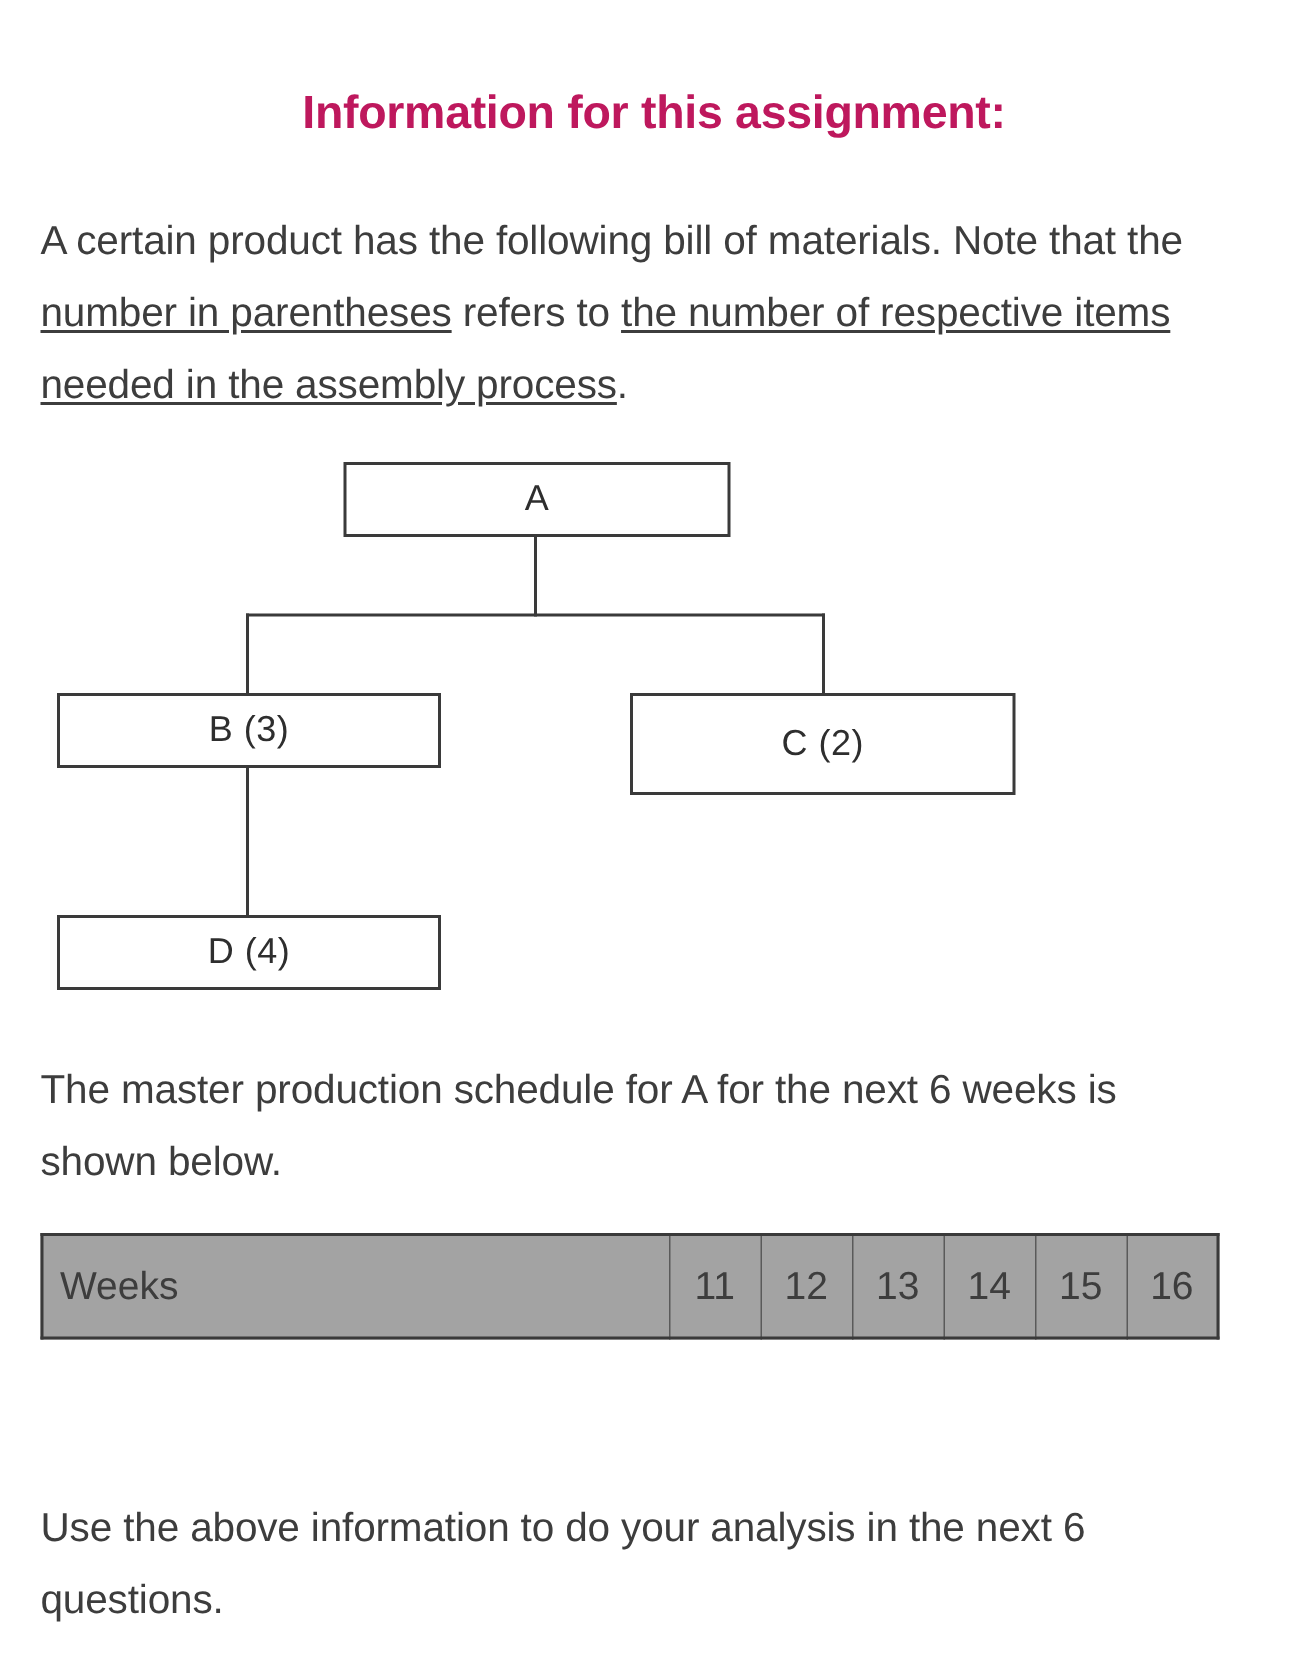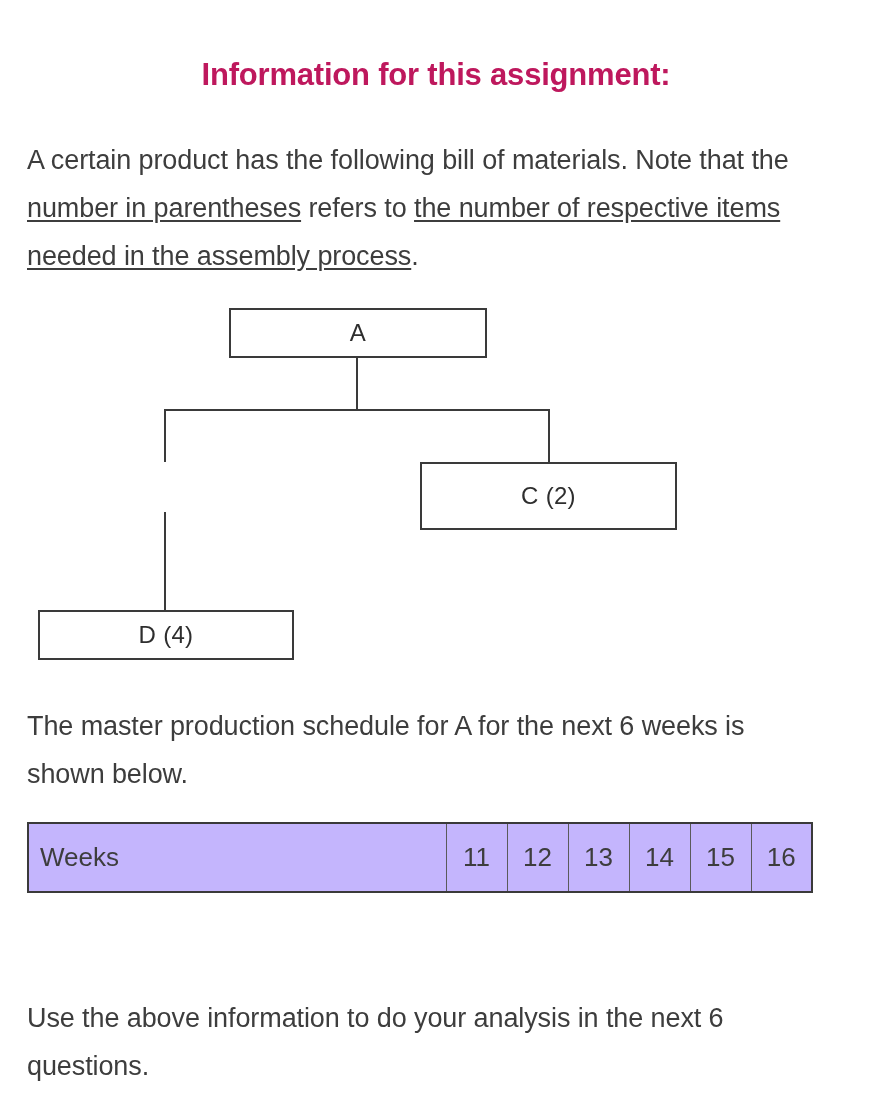--- a/index.html
+++ b/index.html
@@ -95,21 +95,21 @@
   
   .line-bd      { left: 164px; top: 217px; height: 98px; }
 
   
   .mps-table {
     position: absolute;
     left: 27px;
     top: 822px;
     border-collapse: collapse;
     border: 2px solid #3a3a3a;
-    background: #c4b5fd;
+    background: #a3a3a3;
   }
   .mps-table td {
     border: 1px solid #5a5a5a;
     font-size: 26px;
     color: #3d3d3d;
     height: 69px;
     box-sizing: border-box;
     padding: 0 10px;
     white-space: nowrap;
   }
@@ -134,20 +134,21 @@
   <div class="para para-intro"><span>A certain product has the following bill of materials. Note that the </span><span class="u">number in parentheses</span><span> refers to </span><span class="u">the number of respective items needed in the assembly process</span><span>.</span></div>
 
   <div class="bom">
     <div class="bom-line v line-a-stem"></div>
     <div class="bom-line h line-split"></div>
     <div class="bom-line v line-b-stem"></div>
     <div class="bom-line v line-c-stem"></div>
     <div class="bom-line v line-bd"></div>
 
     <div class="bom-box box-a">A</div>
+    <div class="bom-box box-b">B (3)</div>
     <div class="bom-box box-c">C (2)</div>
     <div class="bom-box box-d">D (4)</div>
   </div>
 
   <div class="para para-mps">The master production schedule for A for the next 6 weeks is shown below.</div>
 
   <table class="mps-table">
     <tbody>
       <tr>
         <td class="label">Weeks</td>

